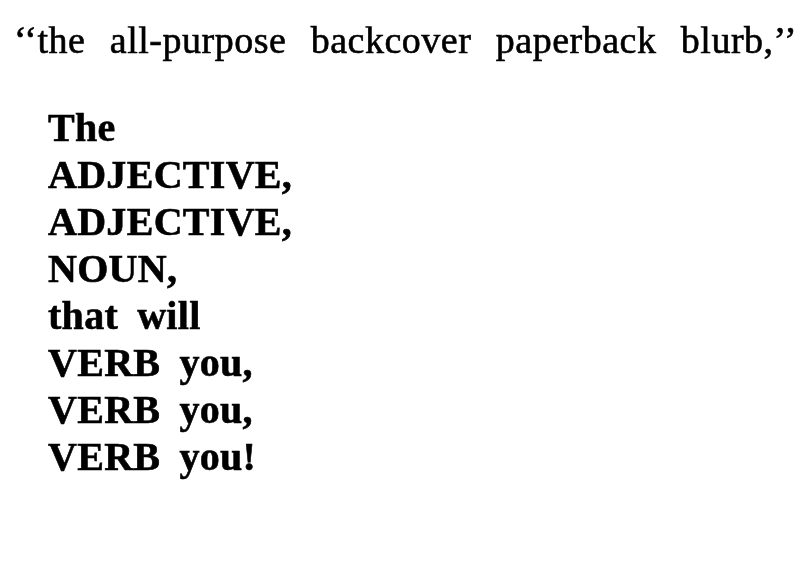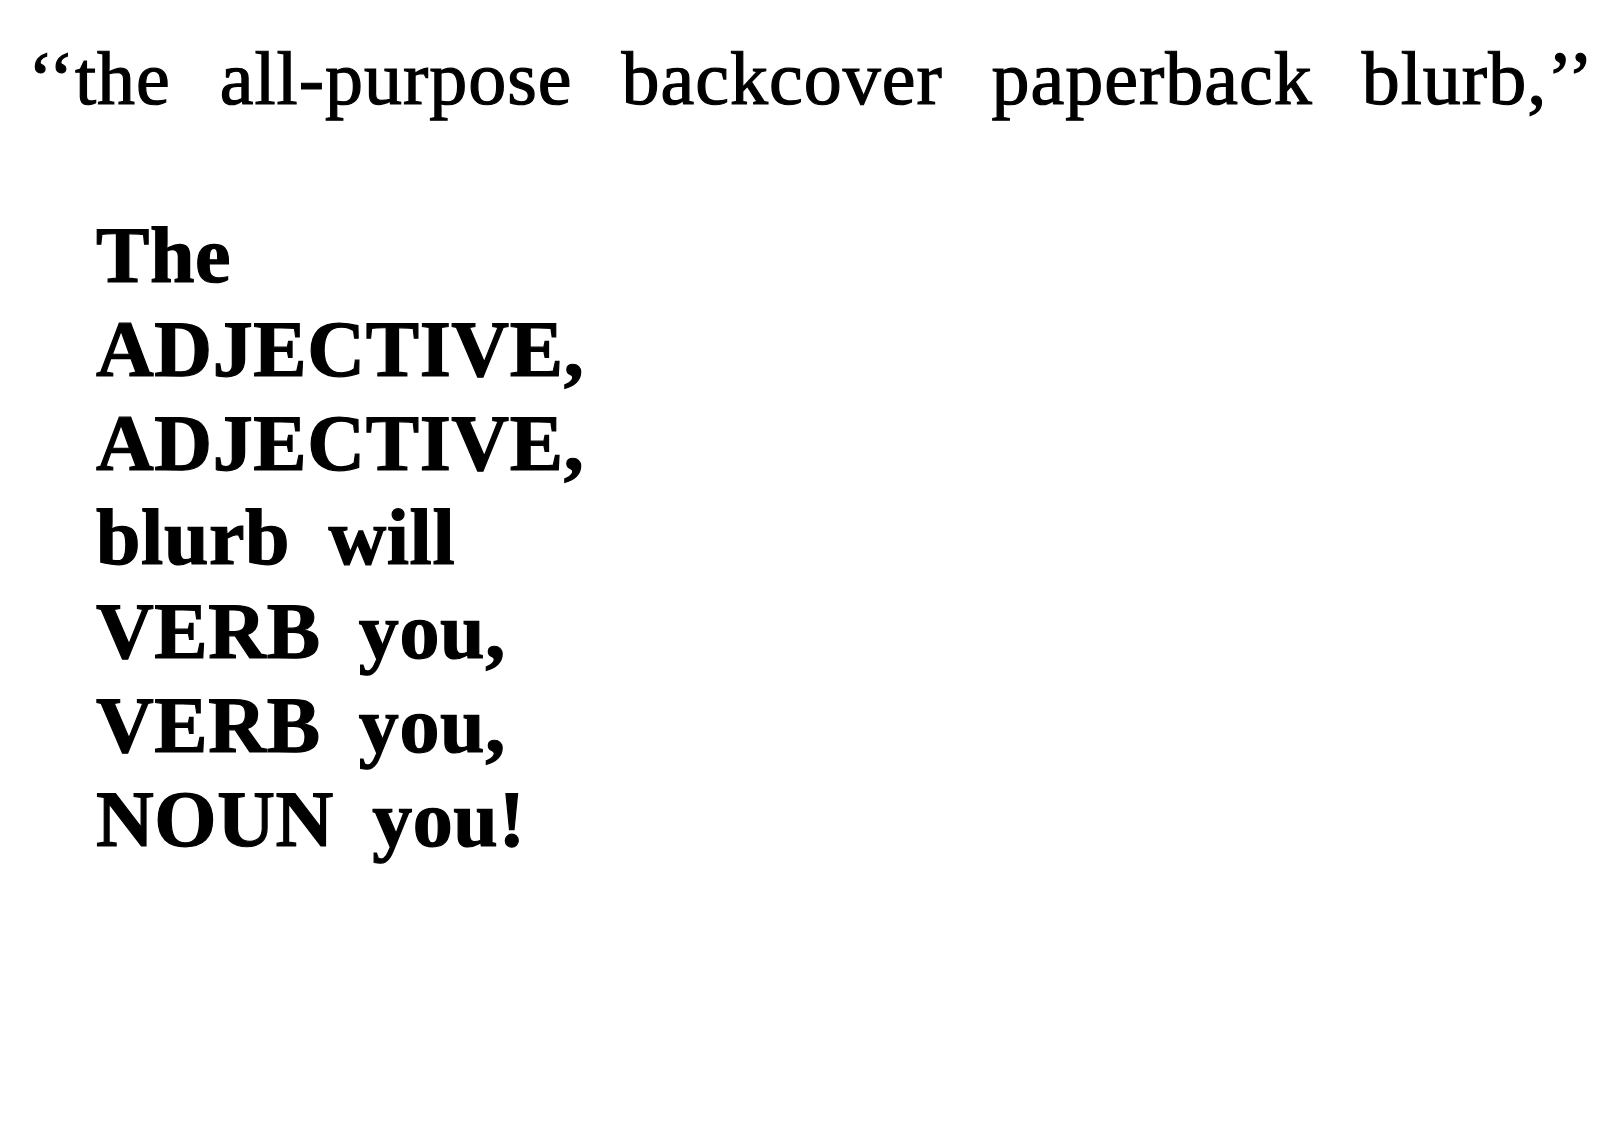--- a/index.html
+++ b/index.html
@@ -49,19 +49,20 @@
 <body>
 
 <div class="page">
 
   <div class="heading-quote">‘‘the all-purpose backcover paperback blurb,’’</div>
 
   <div class="blurb-block">
     <div class="blurb-line">The</div>
     <div class="blurb-line">ADJECTIVE,</div>
     <div class="blurb-line">ADJECTIVE,</div>
-    <div class="blurb-line">blurb will</div>
+    <div class="blurb-line">NOUN,</div>
+    <div class="blurb-line">that will</div>
     <div class="blurb-line">VERB you,</div>
     <div class="blurb-line">VERB you,</div>
-    <div class="blurb-line">NOUN you!</div>
+    <div class="blurb-line">VERB you!</div>
   </div>
 
 </div>
 
 </body></html>

